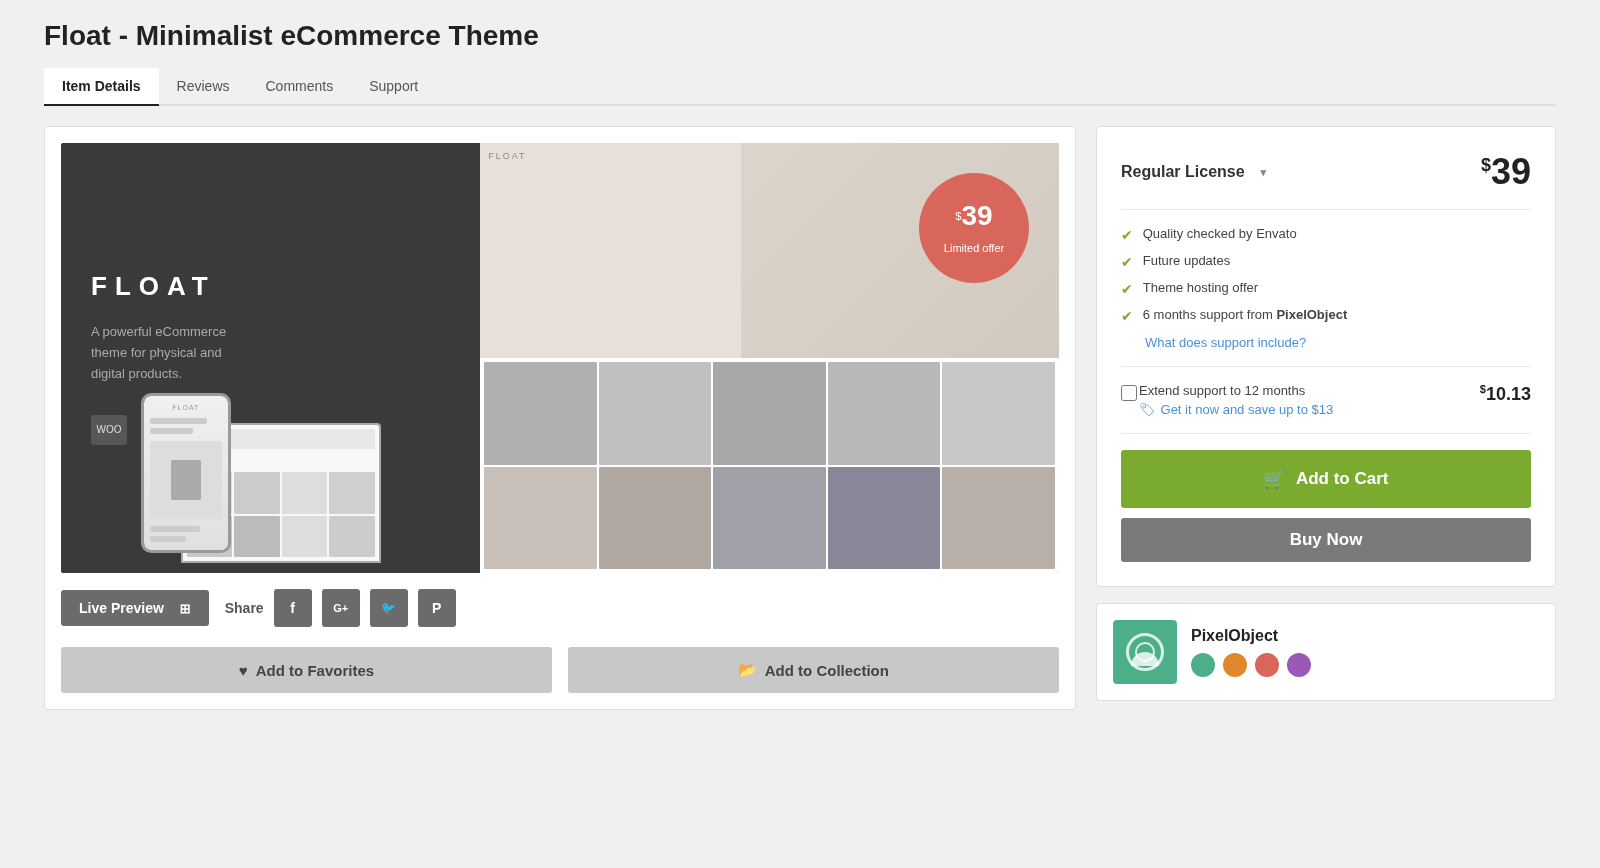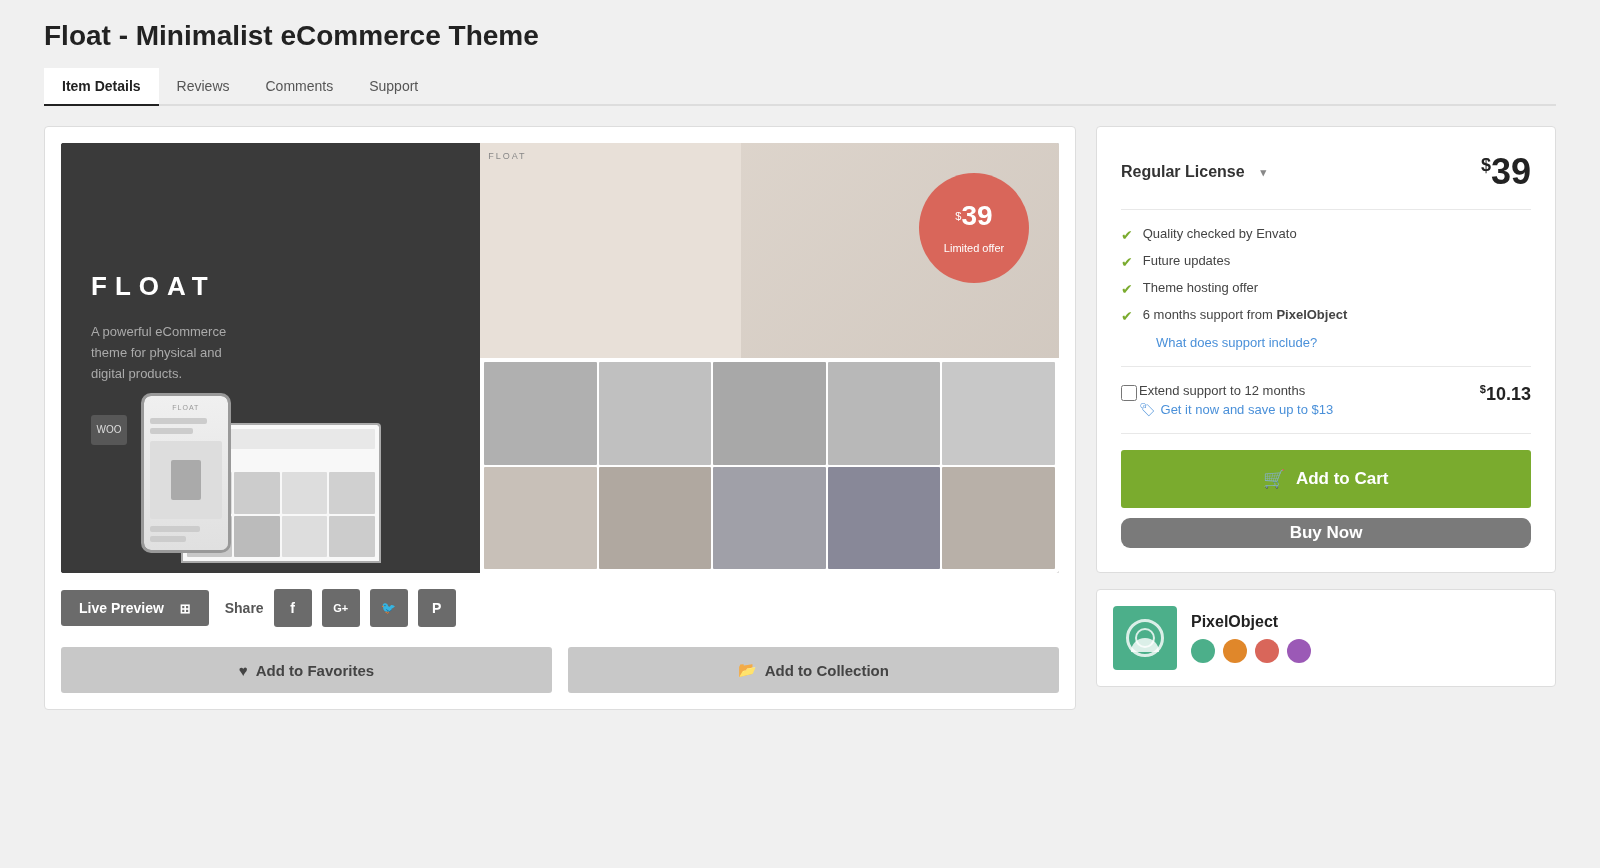--- a/index.html
+++ b/index.html
@@ -331,21 +331,20 @@
       color: #7aab2e;
       font-size: 14px;
       margin-top: 1px;
       flex-shrink: 0;
     }
     .support-link {
       color: #4a90d9;
       cursor: pointer;
       text-decoration: none;
       font-size: 13px;
-      margin-left: 11px;
     }
     .extend-row {
       display: flex;
       align-items: flex-start;
       gap: 2px;
       padding: 16px 0;
       border-bottom: 1px solid #e8e8e8;
     }
     .extend-checkbox {
       width: 16px;
@@ -400,22 +399,22 @@
       margin-top: 16px;
     }
     .btn-buy-now {
       display: flex;
       align-items: center;
       justify-content: center;
       width: 100%;
       background: #7a7a7a;
       color: #fff;
       border: none;
-      border-radius: 9px;
-      padding: 5px;
+      border-radius: 3px;
+      padding: 12px;
       font-size: 17px;
       font-weight: 700;
       cursor: pointer;
       margin-top: 10px;
     }
     
     .seller-card {
       background: #fff;
       border: 1px solid #ddd;
       border-radius: 4px;

